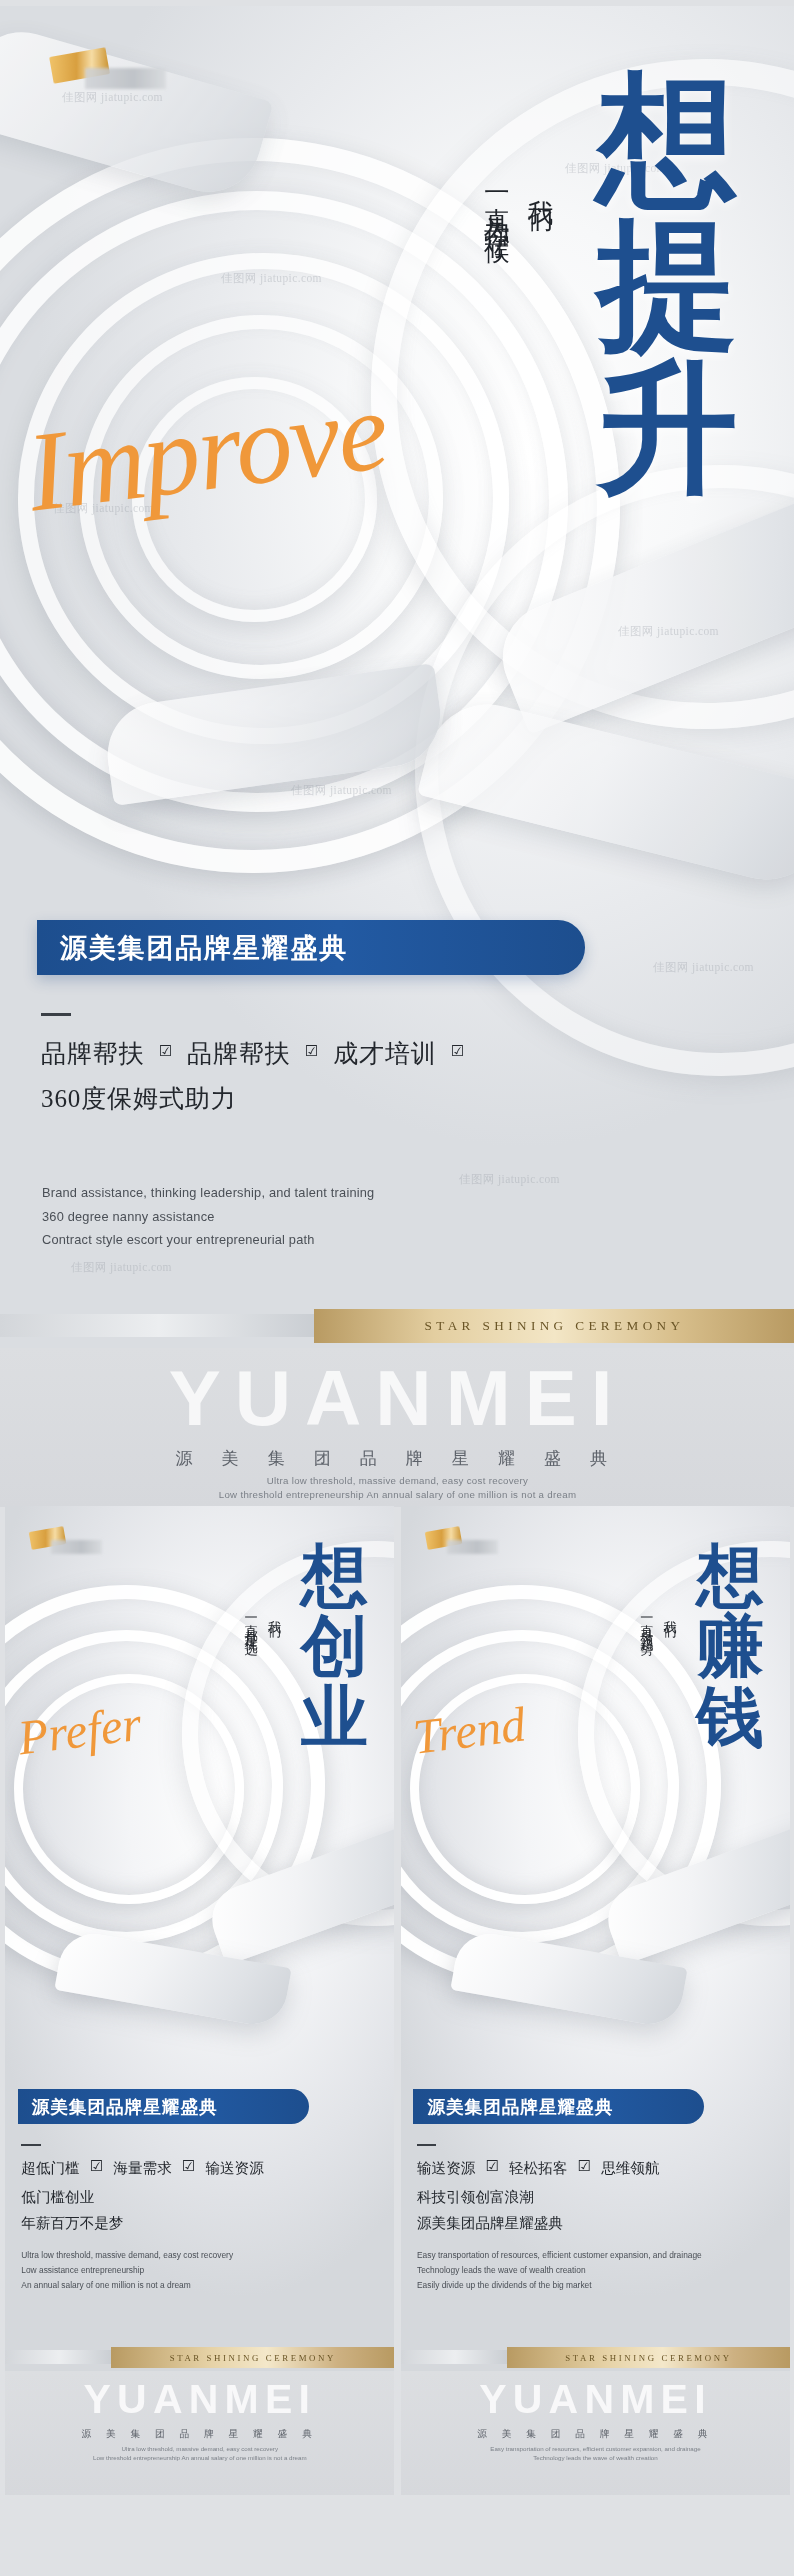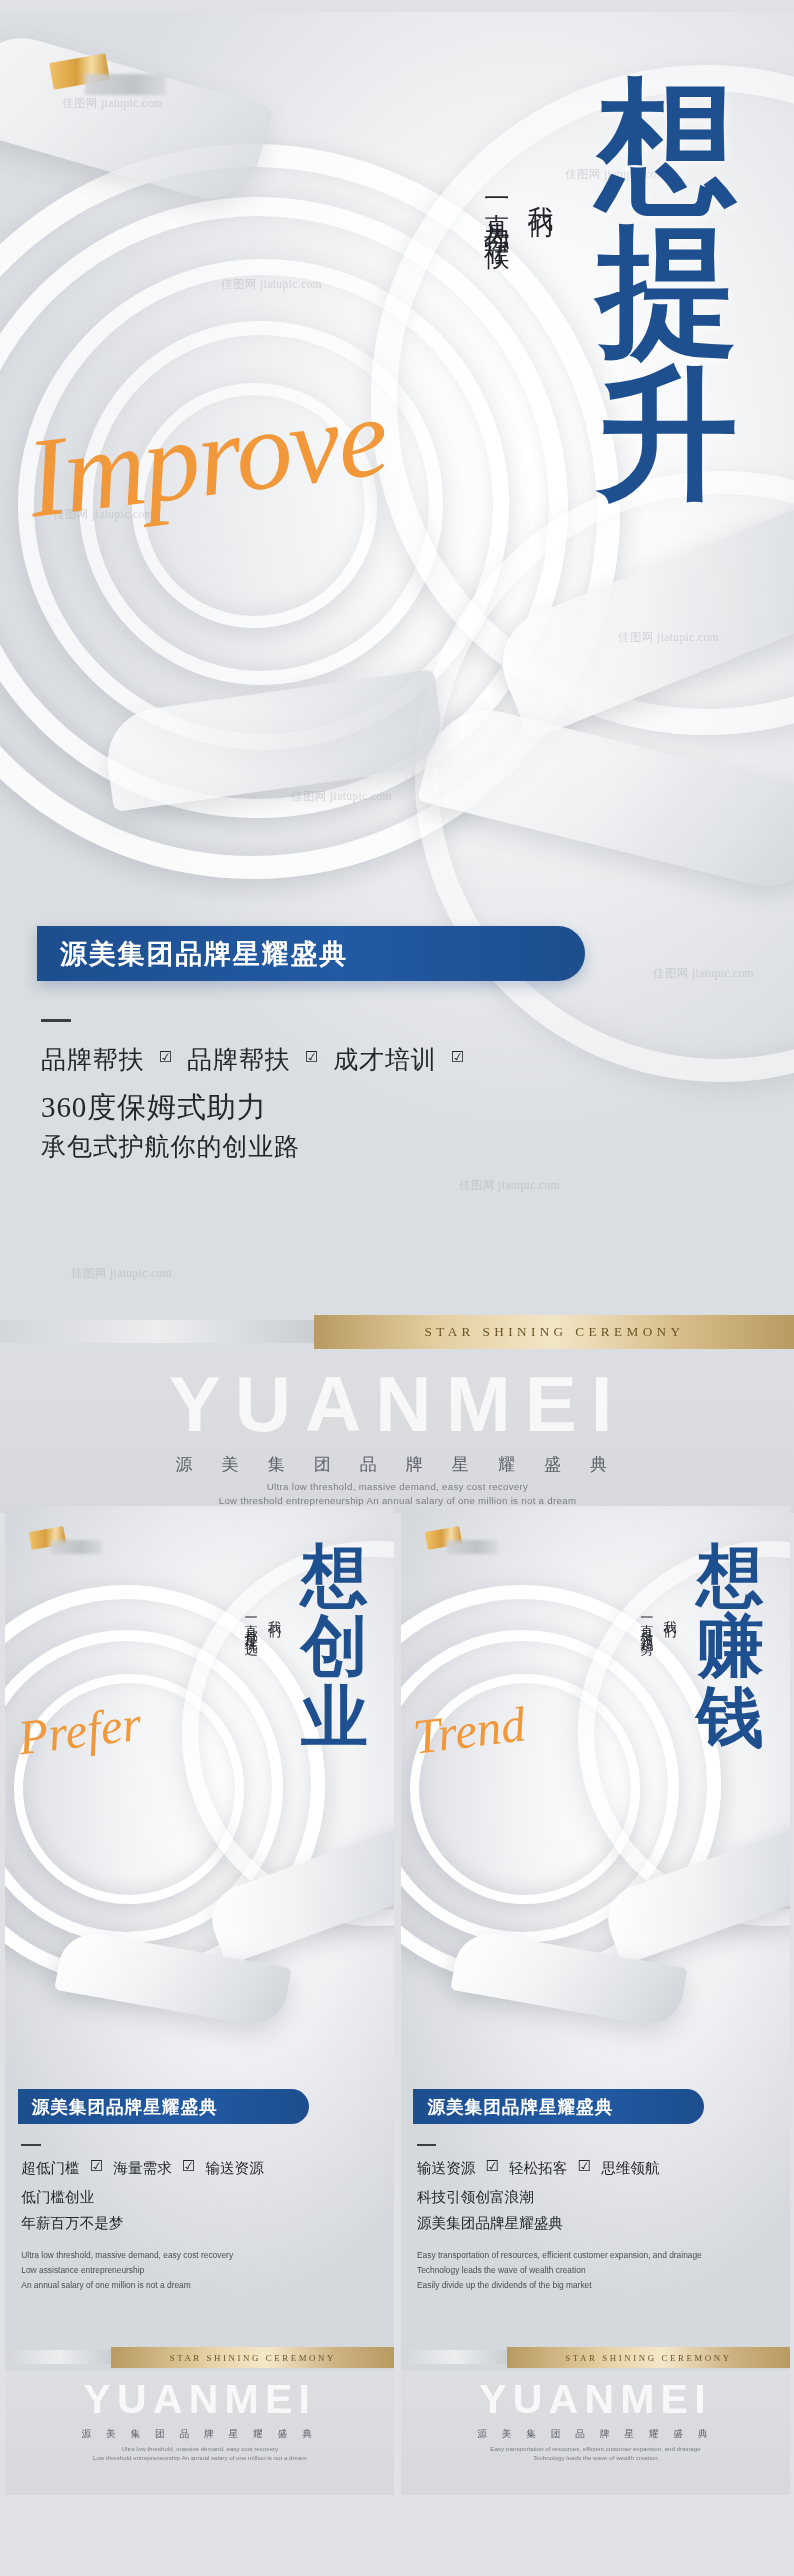--- a/index.html
+++ b/index.html
@@ -34,21 +34,21 @@
     background:transparent;
   }
   .swirl .blade{
     position:absolute;
     background:linear-gradient(115deg,#ffffff 0%,#f2f3f5 40%,#dfe2e6 75%,#cfd3d8 100%);
     box-shadow:0 8.8px 25px rgba(120,126,135,.28);
   }
 
   
   .hero{
-    position:absolute; left:0; top:12px; width:795px; height:1501px;
+    position:absolute; left:0; top:6px; width:795px; height:1501px;
     overflow:hidden;
   }
   .hero-bg{
     position:absolute; inset:0;
     background:
       radial-gradient(ellipse 62% 46% at 66% 30%, #ffffff 0%, #f7f8f9 35%, #e8eaed 68%, #dadde1 100%);
   }
 
   .wm{
     position:absolute;
@@ -153,21 +153,21 @@
     width:17.7px;height:17.7px;
     line-height:17.7px;
     text-align:center;
     font-size:15px;
     color:#23272d;
     transform:translateY(-1.8px);
   }
   .feat-line2{
     position:absolute; left:41px; top:1076px;
     font-family:"Liberation Serif", serif;
-    font-size:29px; color:#23272d; letter-spacing:0.9px;
+    font-size:25px; color:#23272d; letter-spacing:0.9px;
   }
   .feat-line3{
     position:absolute; left:41px; top:1118px;
     font-family:"Liberation Serif", serif;
     font-size:25px; color:#23272d; letter-spacing:0.9px;
   }
   .en-block{
     position:absolute; left:42px; top:1175px;
     font-size:12.8px; line-height:1.85; color:#4a4f56;
     letter-spacing:0.2px;
@@ -358,22 +358,26 @@
 
     <div class="feat-row">
       <span>品牌帮扶</span>
       <span class="check">☑</span>
       <span>品牌帮扶</span>
       <span class="check">☑</span>
       <span>成才培训</span>
       <span class="check">☑</span>
     </div>
     <div class="feat-line2">360度保姆式助力</div>
-    <div class="feat-line3">承包式护航你的创业路</div>
-
+
+    <div class="en-block">
+      <div>Brand assistance, thinking leadership, and talent training</div>
+      <div>360 degree nanny assistance</div>
+      <div>Contract style escort your entrepreneurial path</div>
+    </div>
 
     <div class="silverstrip"></div>
     <div class="goldstrip">
       <span>STAR SHINING CEREMONY</span>
     </div>
 
     <div class="band">
       <div class="band-ghost">YUANMEI</div>
       <div class="band-cn">源 美 集 团 品 牌 星 耀 盛 典</div>
       <div class="band-en1">Ultra low threshold, massive demand, easy cost recovery</div>

